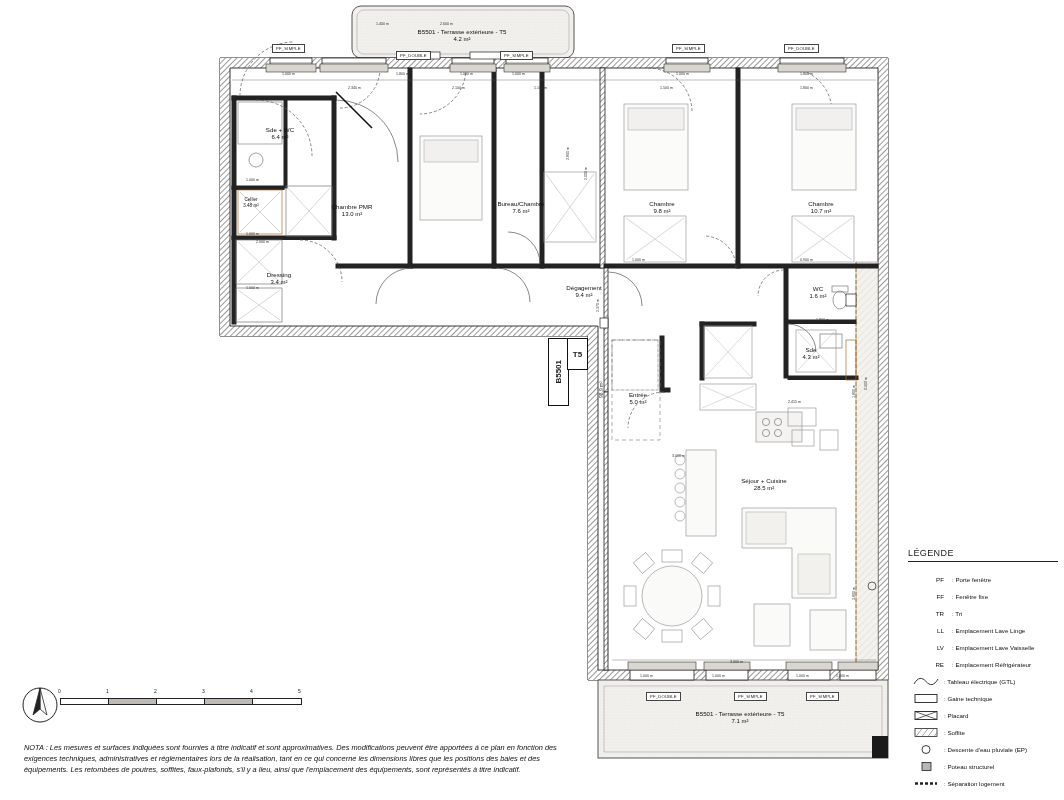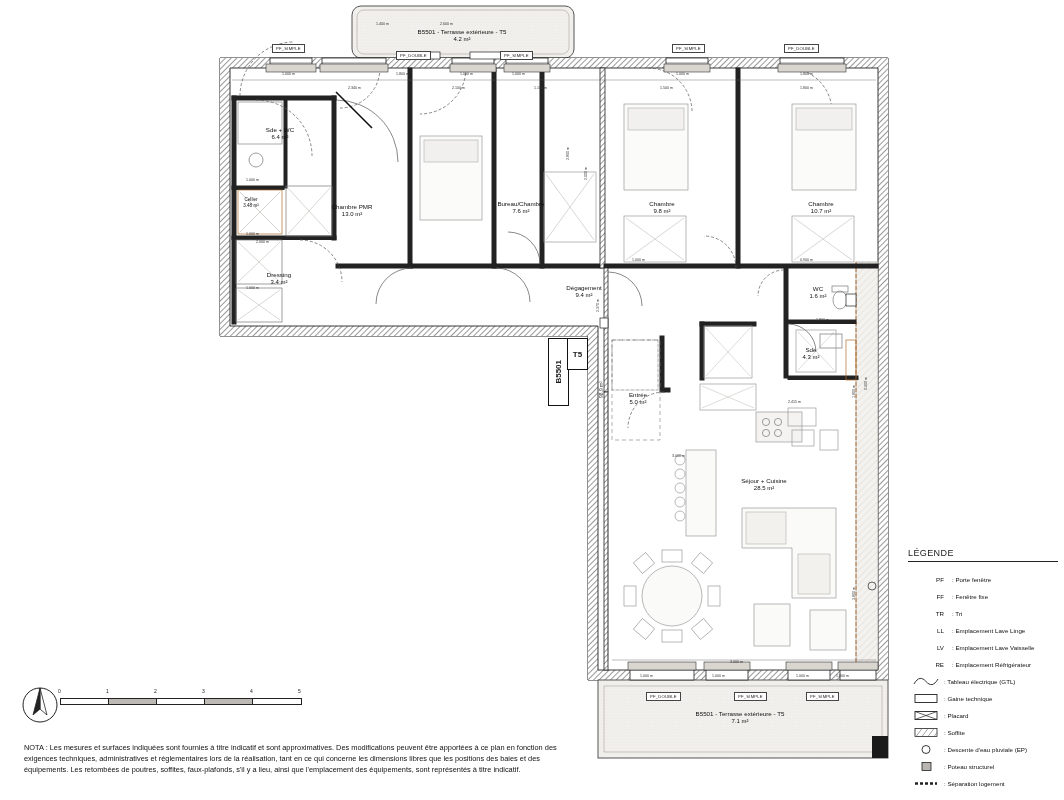--- a/index.html
+++ b/index.html
@@ -36,21 +36,21 @@
   #legend{position:absolute;left:908px;top:548px;width:150px;}
   #legend .ltitle{font-size:9px;letter-spacing:.4px;padding-bottom:3px;}
   #legend .lrule{border-bottom:1px solid #222;width:150px;margin-bottom:9px;}
   .lrow{display:flex;align-items:center;height:17px;font-size:6.2px;color:#111;}
   .lrow .abbr{width:36px;text-align:right;padding-right:8px;font-size:6.2px;}
   .lrow .sym{width:36px;display:flex;align-items:center;justify-content:center;}
   .lrow .txt{flex:1;}
 
   
   #nota{position:absolute;left:24px;top:742px;width:560px;font-size:7.4px;
-    line-height:1.5;color:#111;}
+    line-height:1.5;color:#111;font-style:italic;}
 
   
   #scalewrap{position:absolute;left:60px;top:690px;width:260px;height:30px;}
   .sb-seg{position:absolute;top:8px;height:5px;border:0.7px solid #222;}
   .sb-num{position:absolute;top:-2px;font-size:5px;color:#222;}
 
   
   #compass{position:absolute;left:20px;top:685px;width:40px;height:40px;}
 </style>
 </head>

